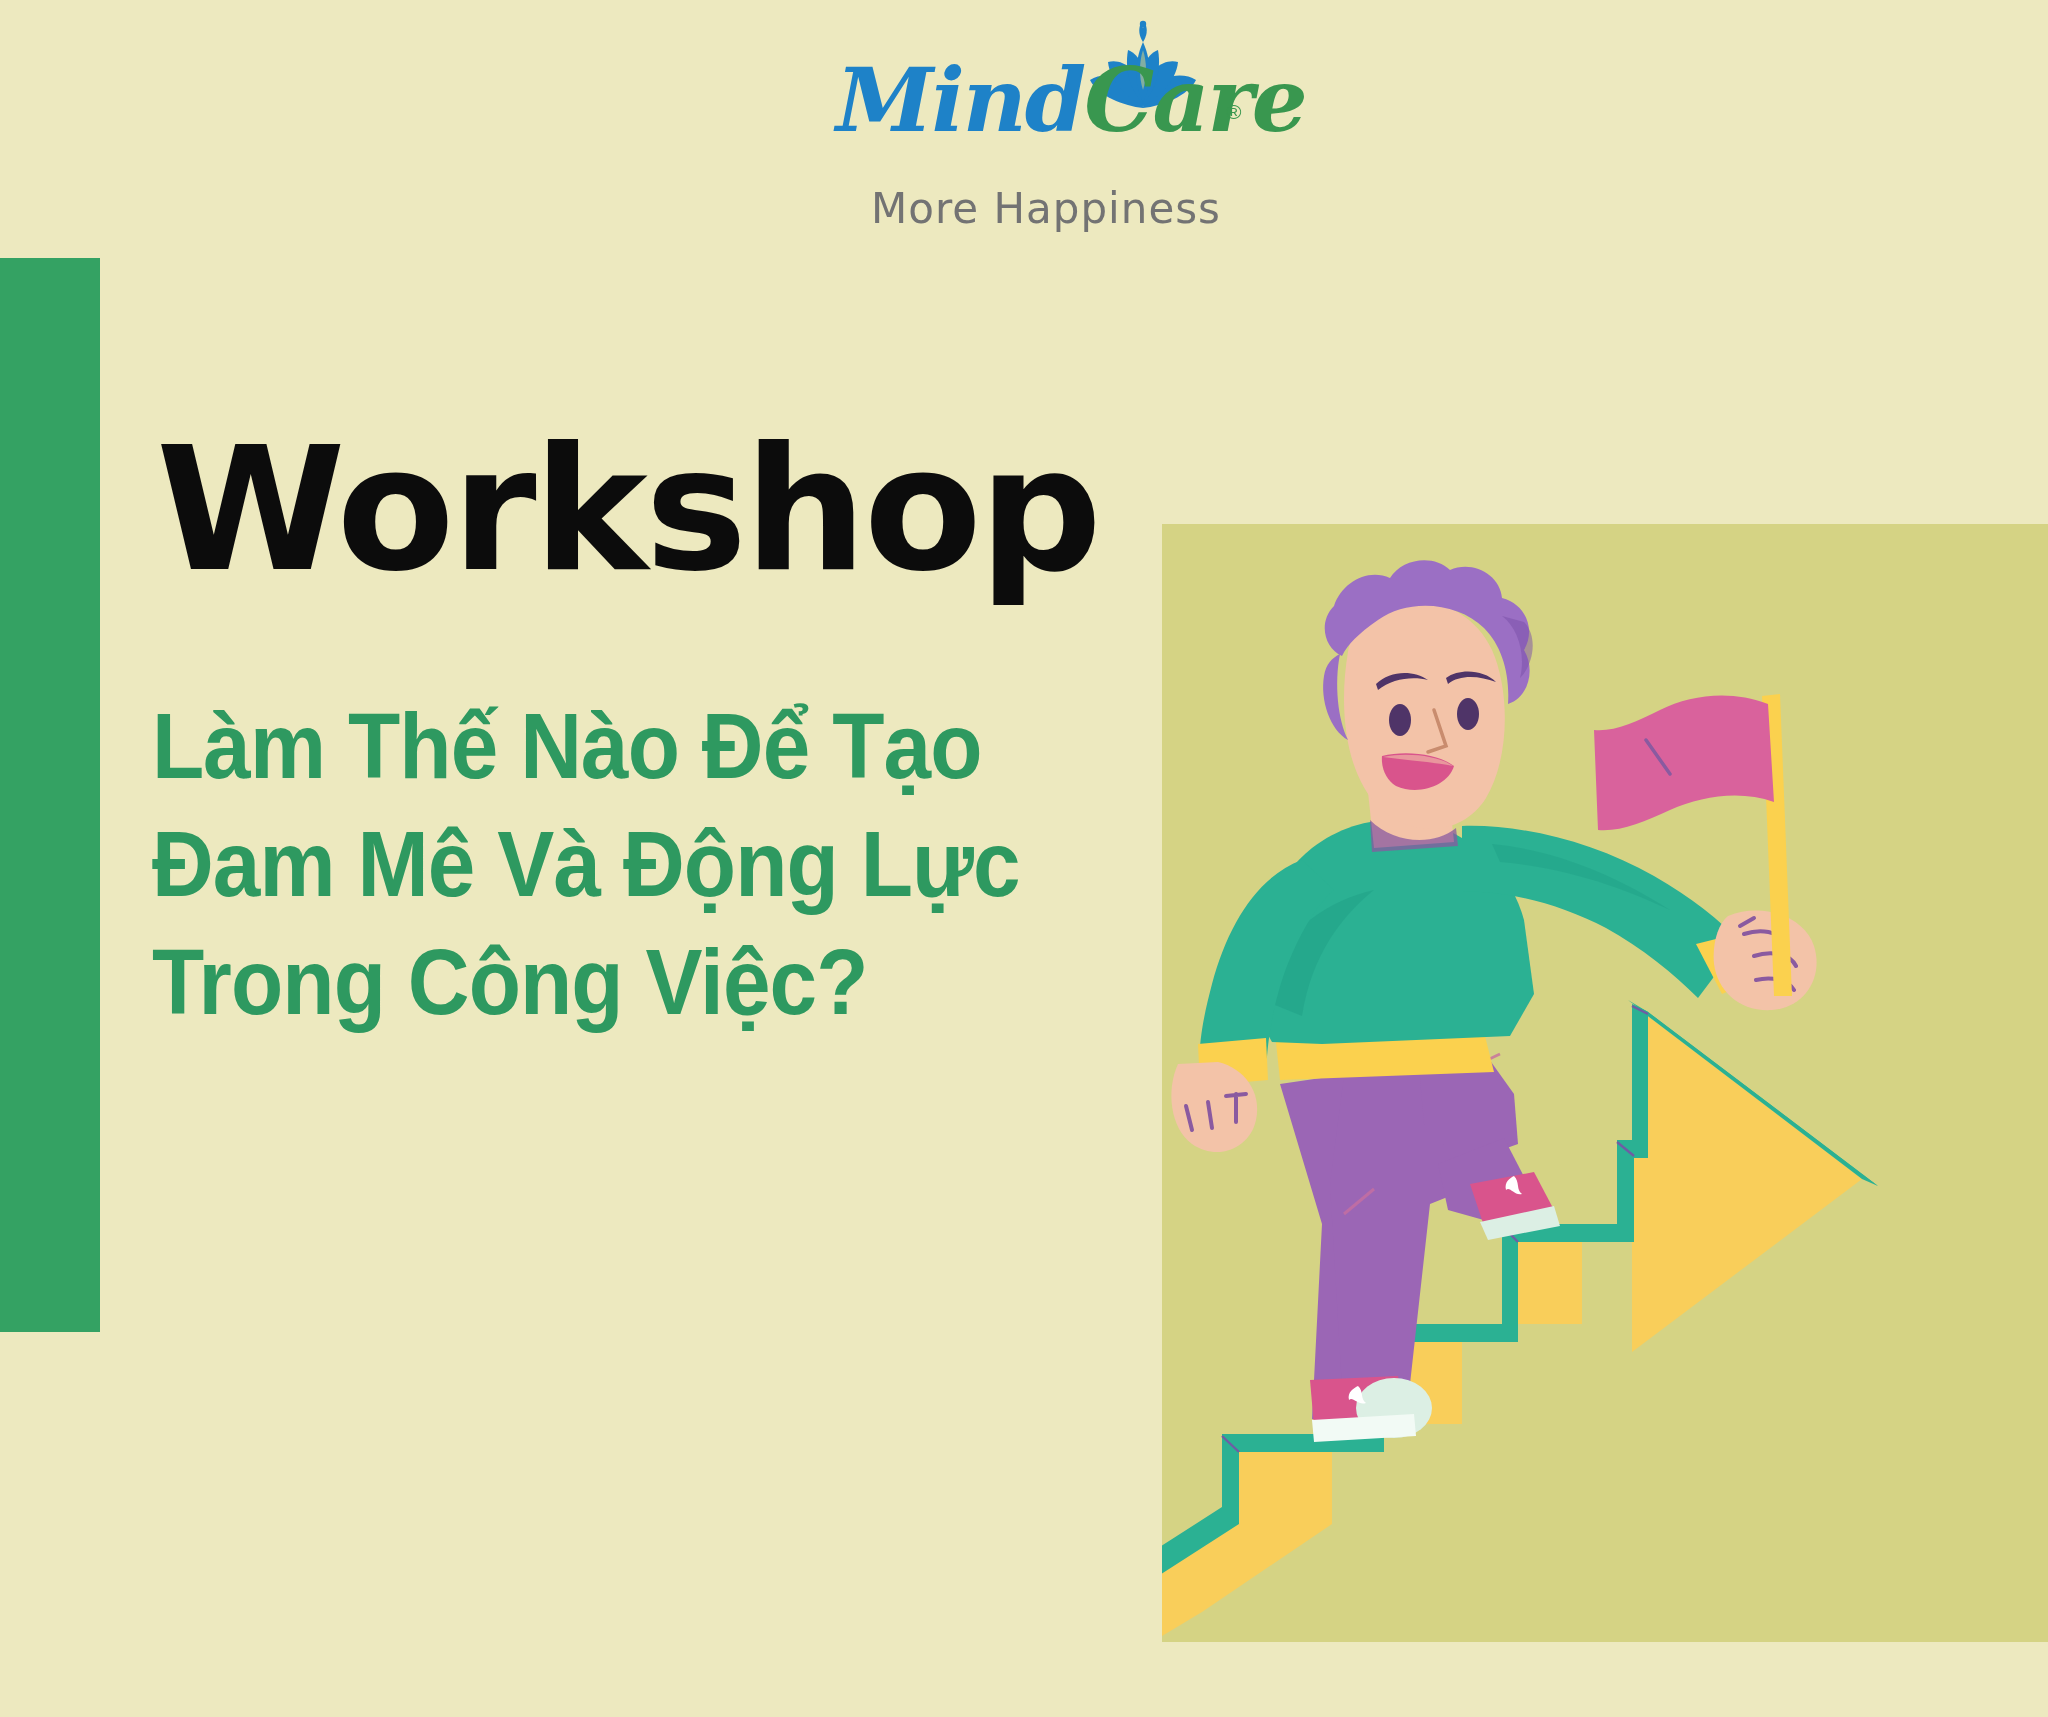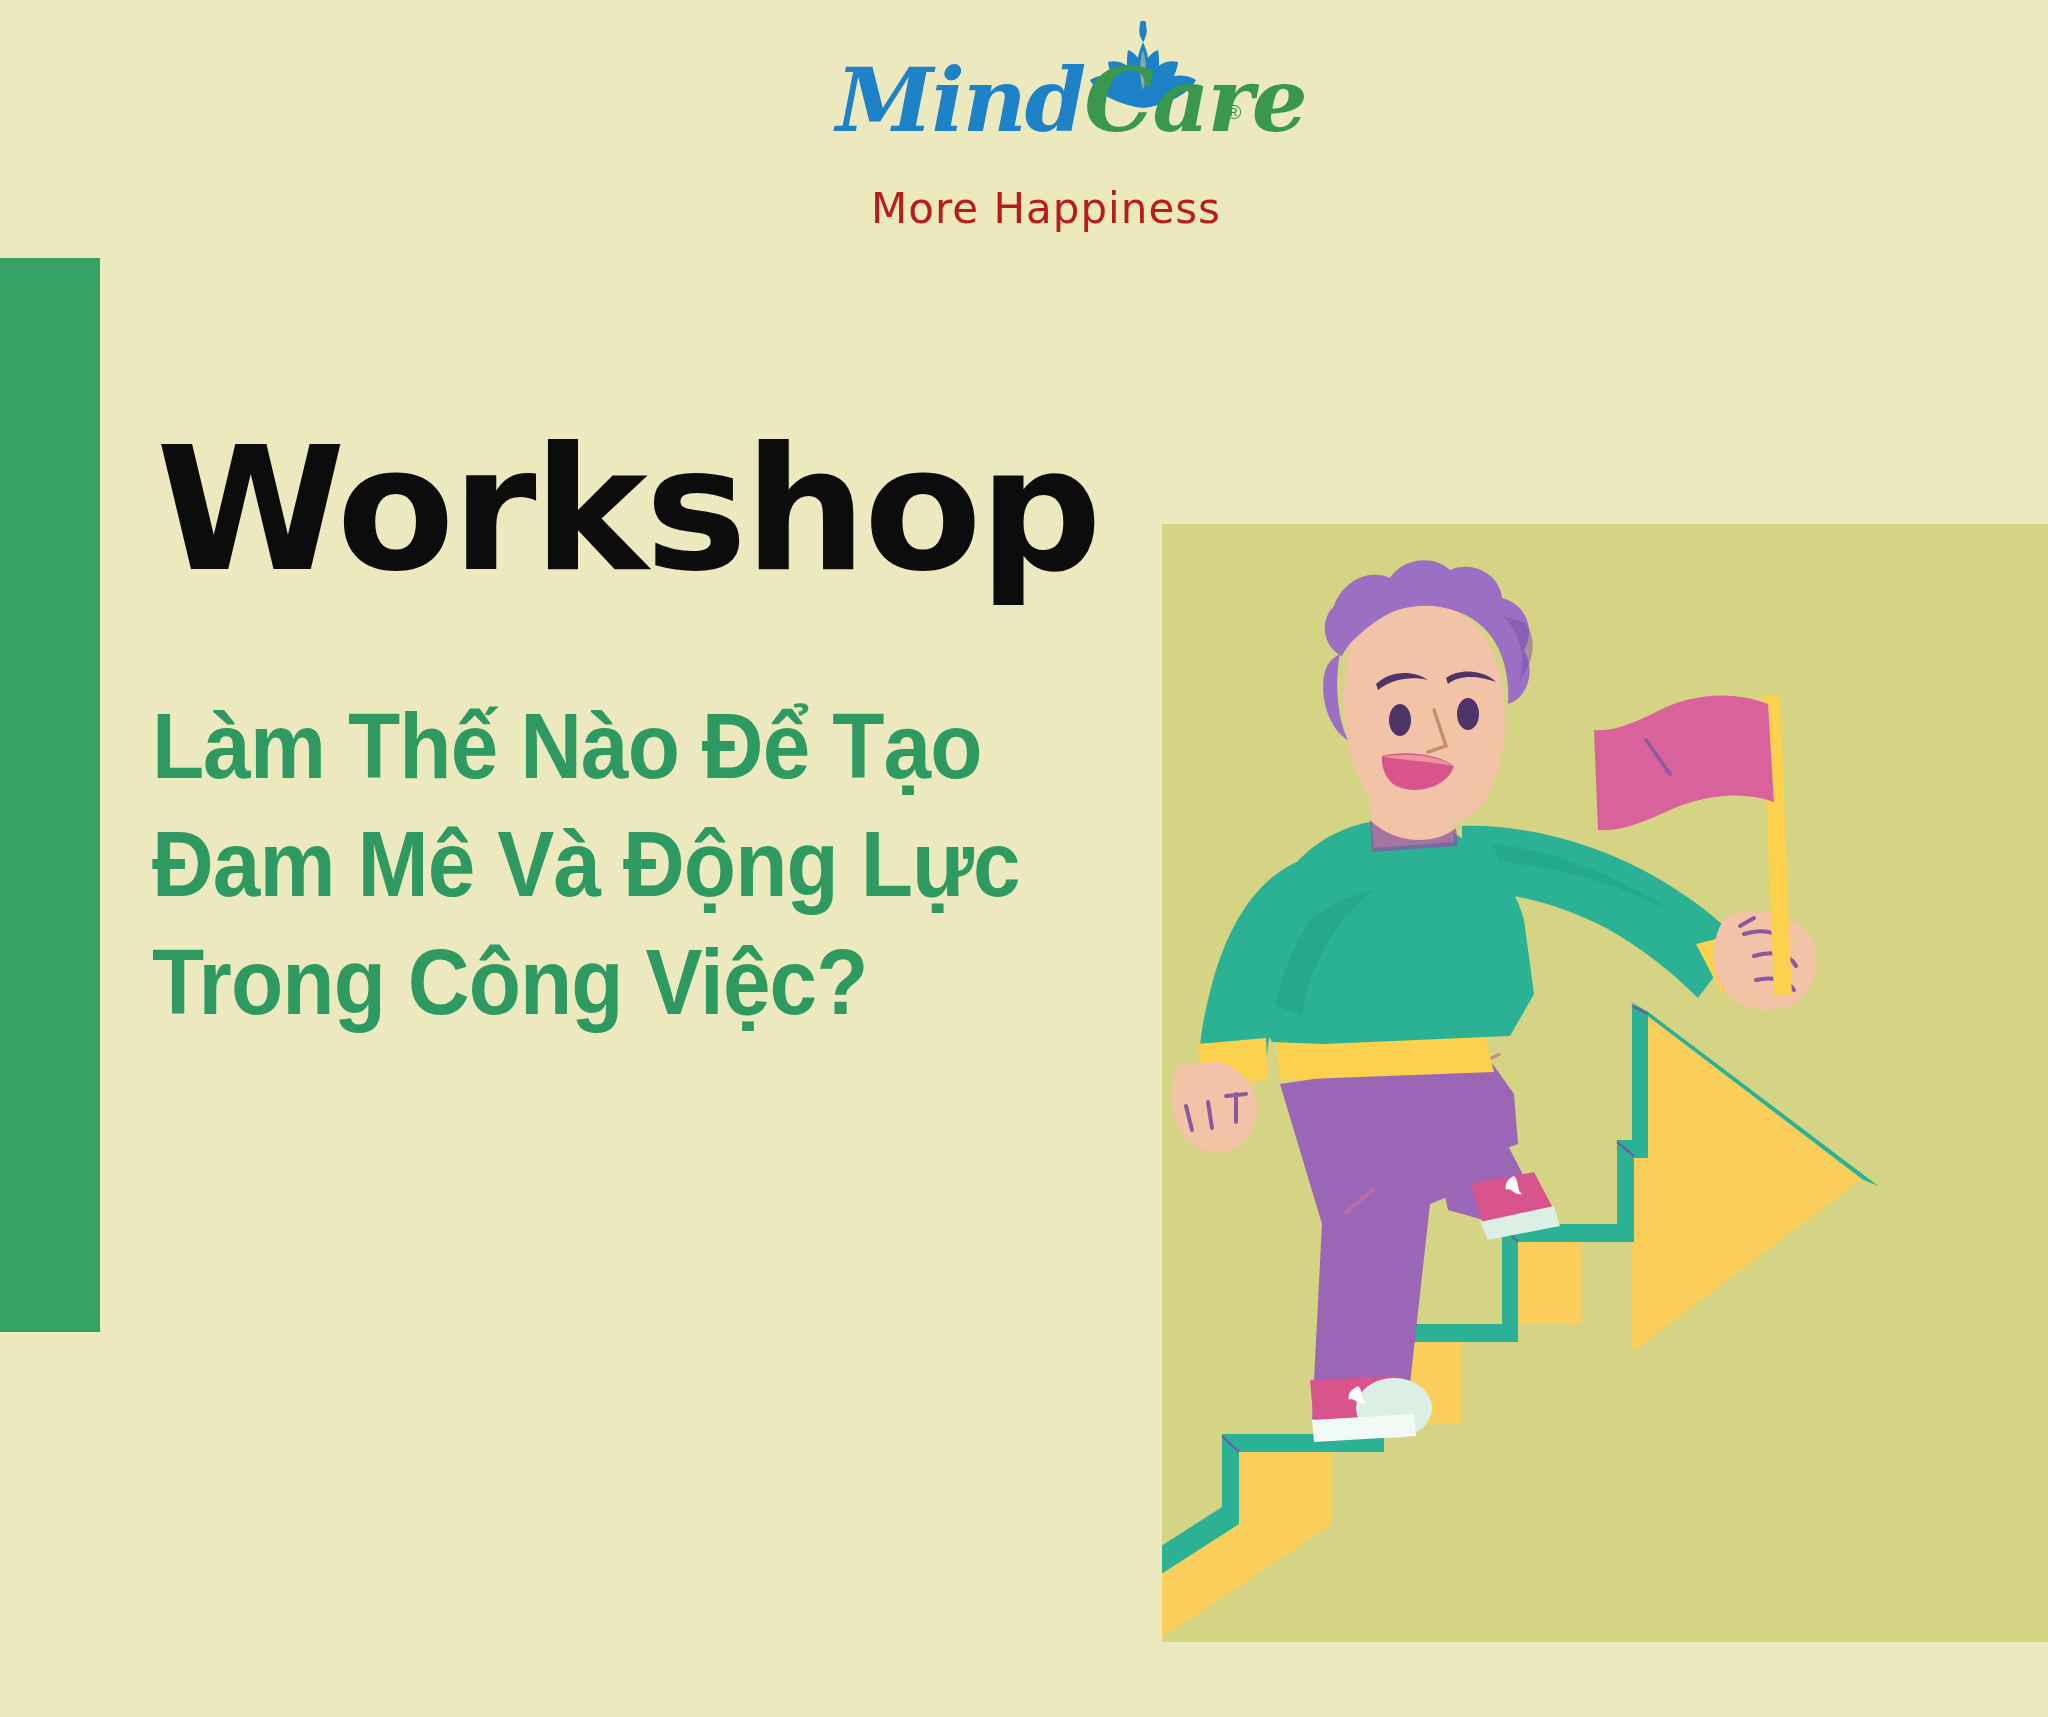--- a/index.html
+++ b/index.html
@@ -50,21 +50,21 @@
     left:390px;top:82px;
     font-family:"Liberation Sans", sans-serif;
     font-size:21px;
     color:#39974F;
     font-weight:normal;
   }
   .tagline{
     margin-top:16px;
     font-family:"DejaVu Sans", sans-serif;
     font-size:42px;
-    color:#b91c1c;
+    color:#737373;
     letter-spacing:1px;
     font-weight:400;
   }
 
   
   .accent-bar{
     position:absolute;
     left:0;top:258px;
     width:100px;height:1074px;
     background:#34A263;

